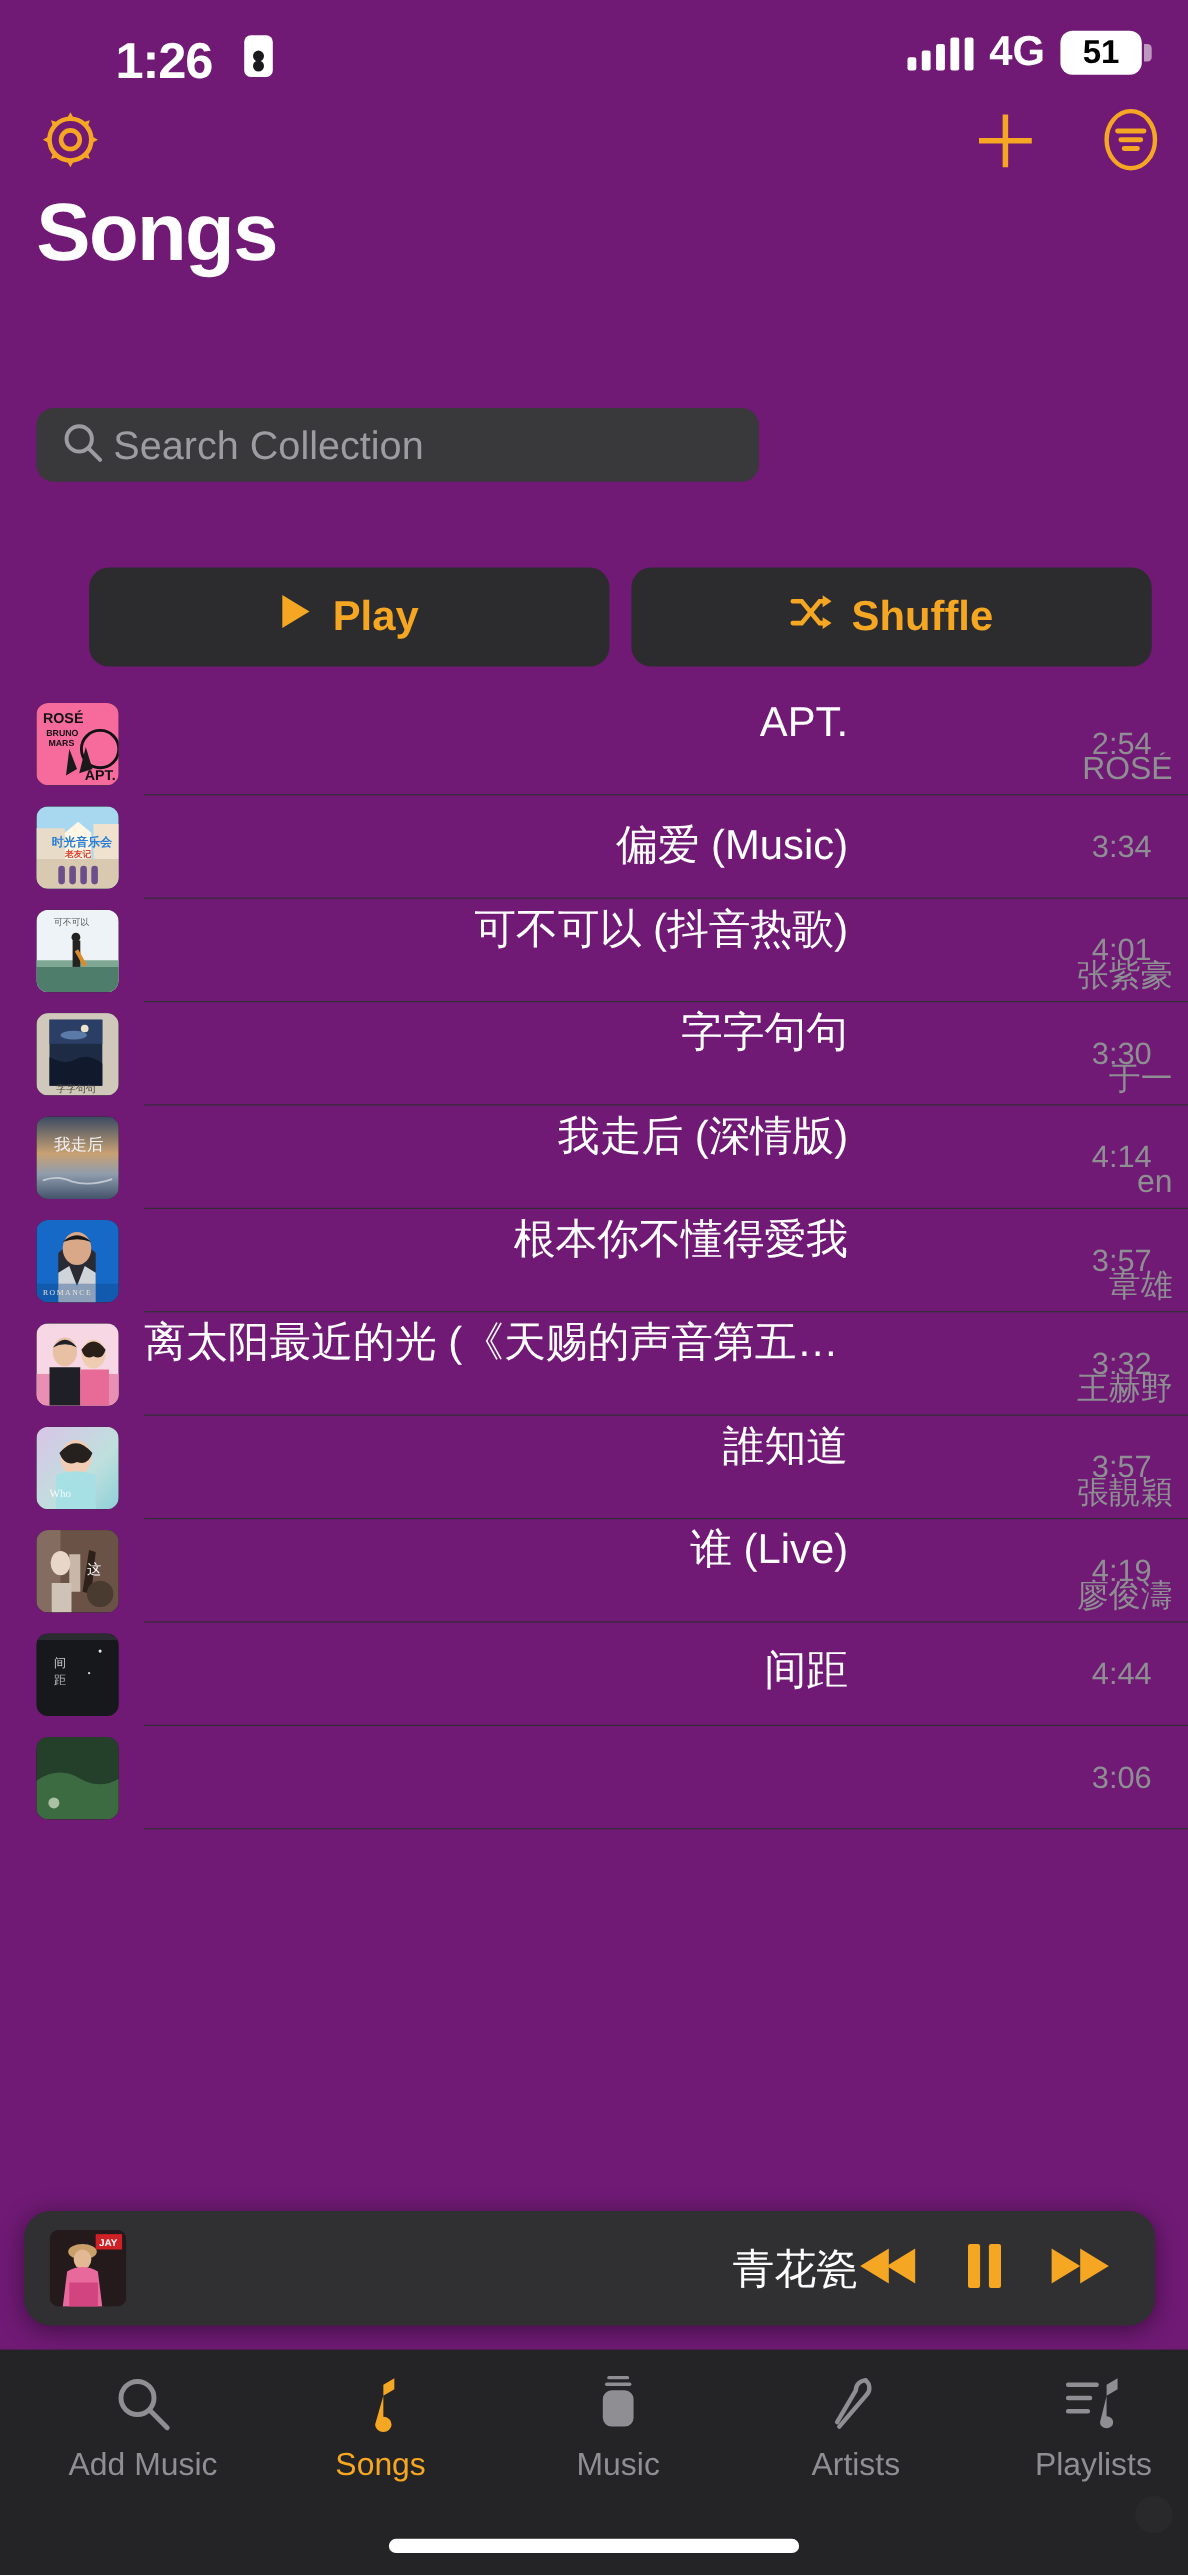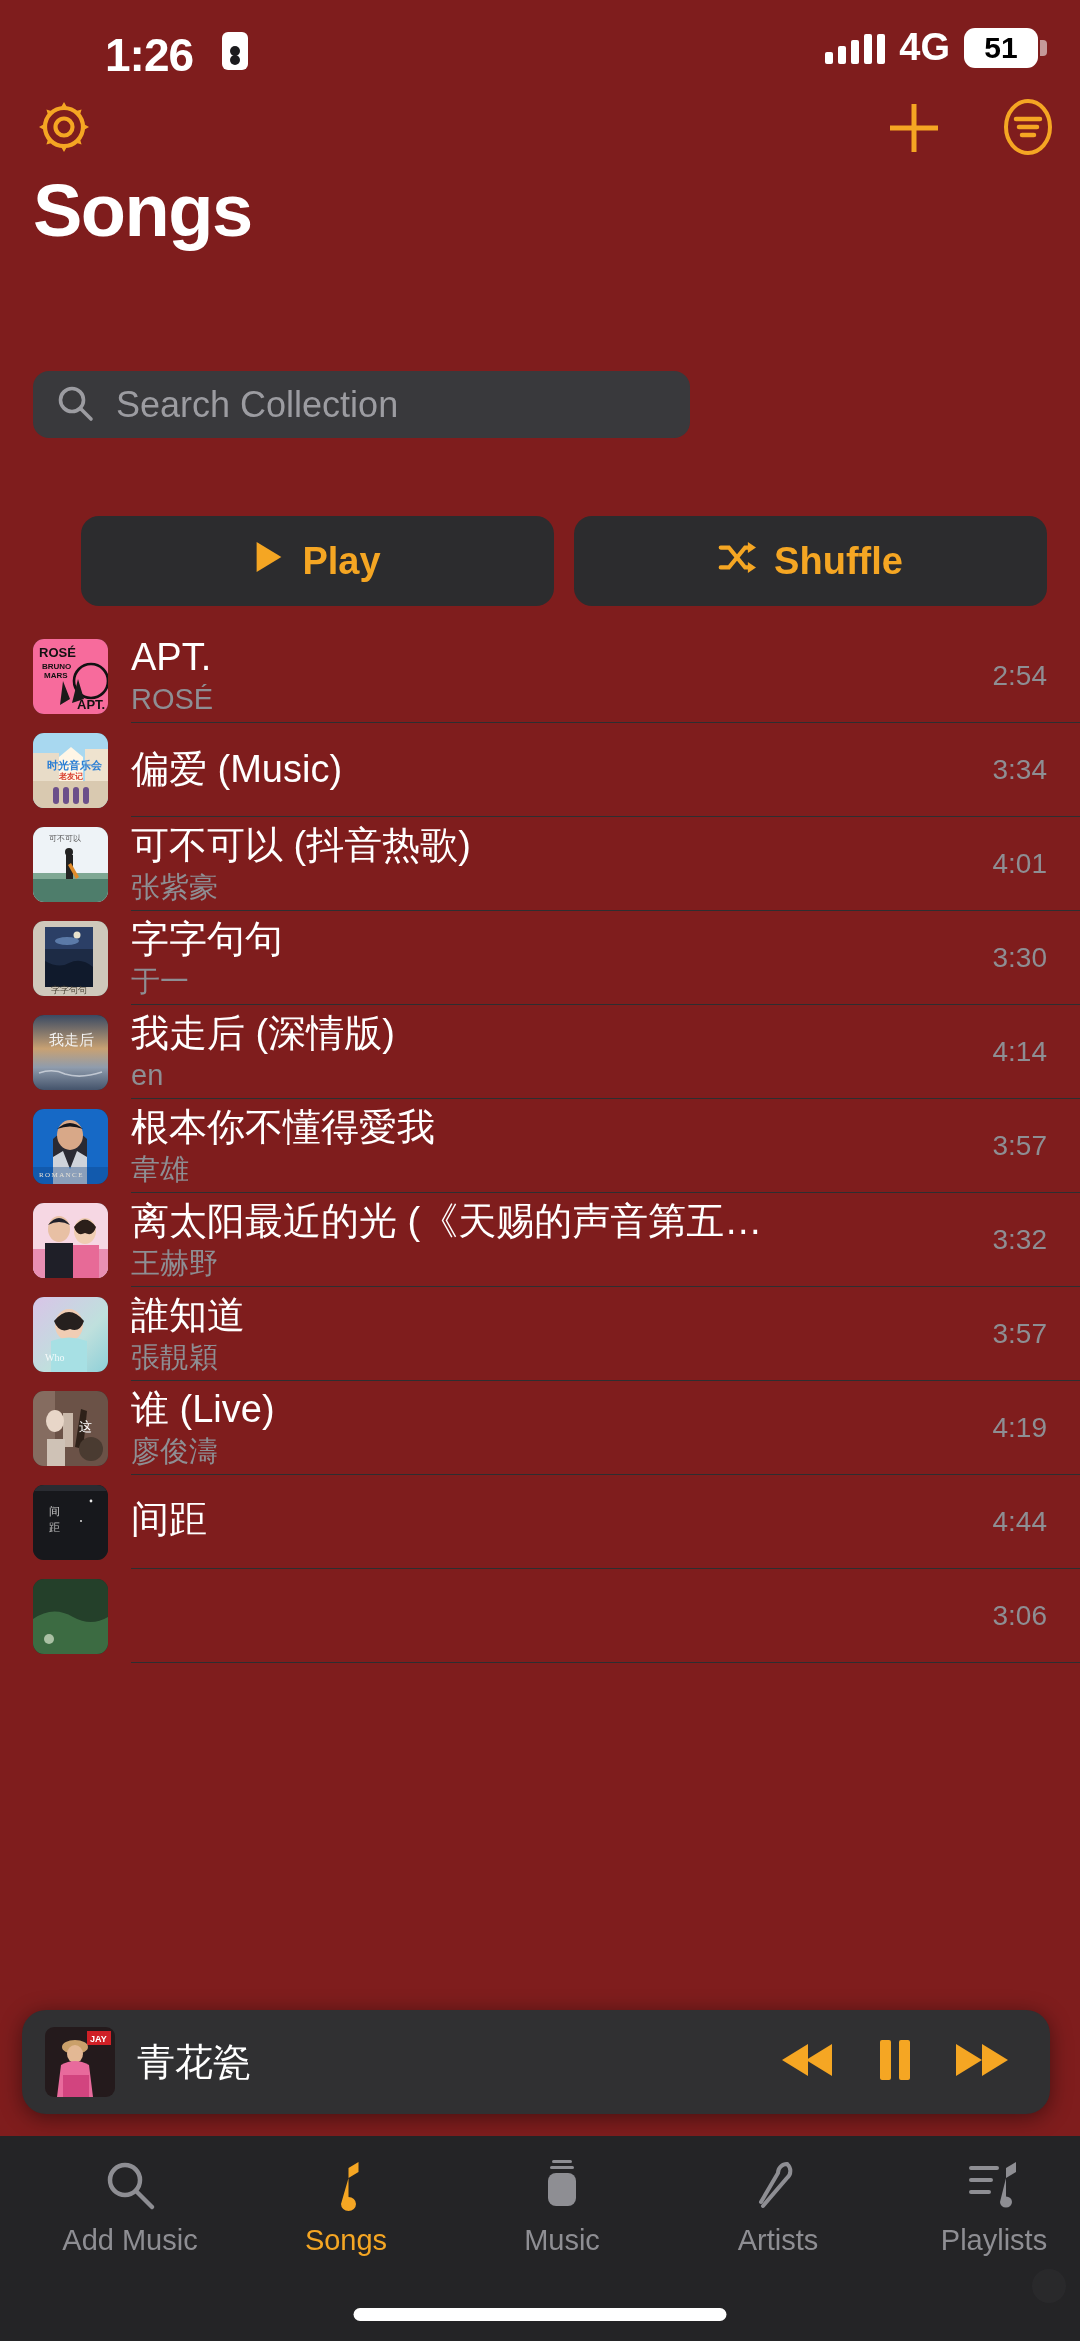--- a/index.html
+++ b/index.html
@@ -2,21 +2,21 @@
 <html><head>
 <meta charset="utf-8">
 <style>
   * { box-sizing: border-box; margin: 0; padding: 0; }
   html, body {
     width: 1080px; height: 2341px;
     background: #1b1b1d;
     font-family: "Liberation Sans", "DejaVu Sans", sans-serif;
     overflow: hidden;
   }
-  .phone { position: relative; width: 1080px; height: 2341px; background:#7f1d1d; }
+  .phone { position: relative; width: 1080px; height: 2341px; background:#701a75;text-align:right; }
 
   
   .statusbar { position:absolute; top:0; left:0; width:1080px; height:105px; }
   .sb-time {
     position:absolute; left:105px; top:28px;
     color:#fff; font-size:46px; font-weight:700; letter-spacing:-1px;
   }
   .sb-rec { position:absolute; left:222px; top:32px; width:26px; height:38px;
     background:#fff; border-radius:6px; display:flex; align-items:center; justify-content:center;}
   .sb-rec i { display:block; width:10px;height:10px;border-radius:50%;background:#1b1b1d;
@@ -42,21 +42,21 @@
   .sortbtn { right:22px; top:1px; width:60px; height:60px; }
 
   
   .title { position:absolute; left:33px; top:168px; color:#fff;
            font-size:74px; font-weight:700; letter-spacing:-1.5px; }
 
   
   .search { position:absolute; left:33px; top:371px; width:657px; height:67px;
             background:#39393c; border-radius:16px; display:flex; align-items:center; padding:0 22px; }
   .search svg { flex:0 0 auto; }
-  .search .ph { color:#9c9ca1; font-size:36px; margin-left:21px; }
+  .search .ph { color:#9c9ca1; font-size:36px; margin-left:8px; }
 
   
   .actions { position:absolute; left:33px; top:516px; width:1014px; height:90px;
              display:flex; gap:20px;padding-left:48px; }
   .act { flex:1 1 0; background:#2c2c2e; border-radius:18px;
          display:flex; align-items:center; justify-content:center; gap:18px;
          color:#f5a623; font-size:38px; font-weight:700; cursor:pointer; }
 
   
   .list { position:absolute; left:0; top:629px; width:1080px; height:1425px; overflow:hidden; }

